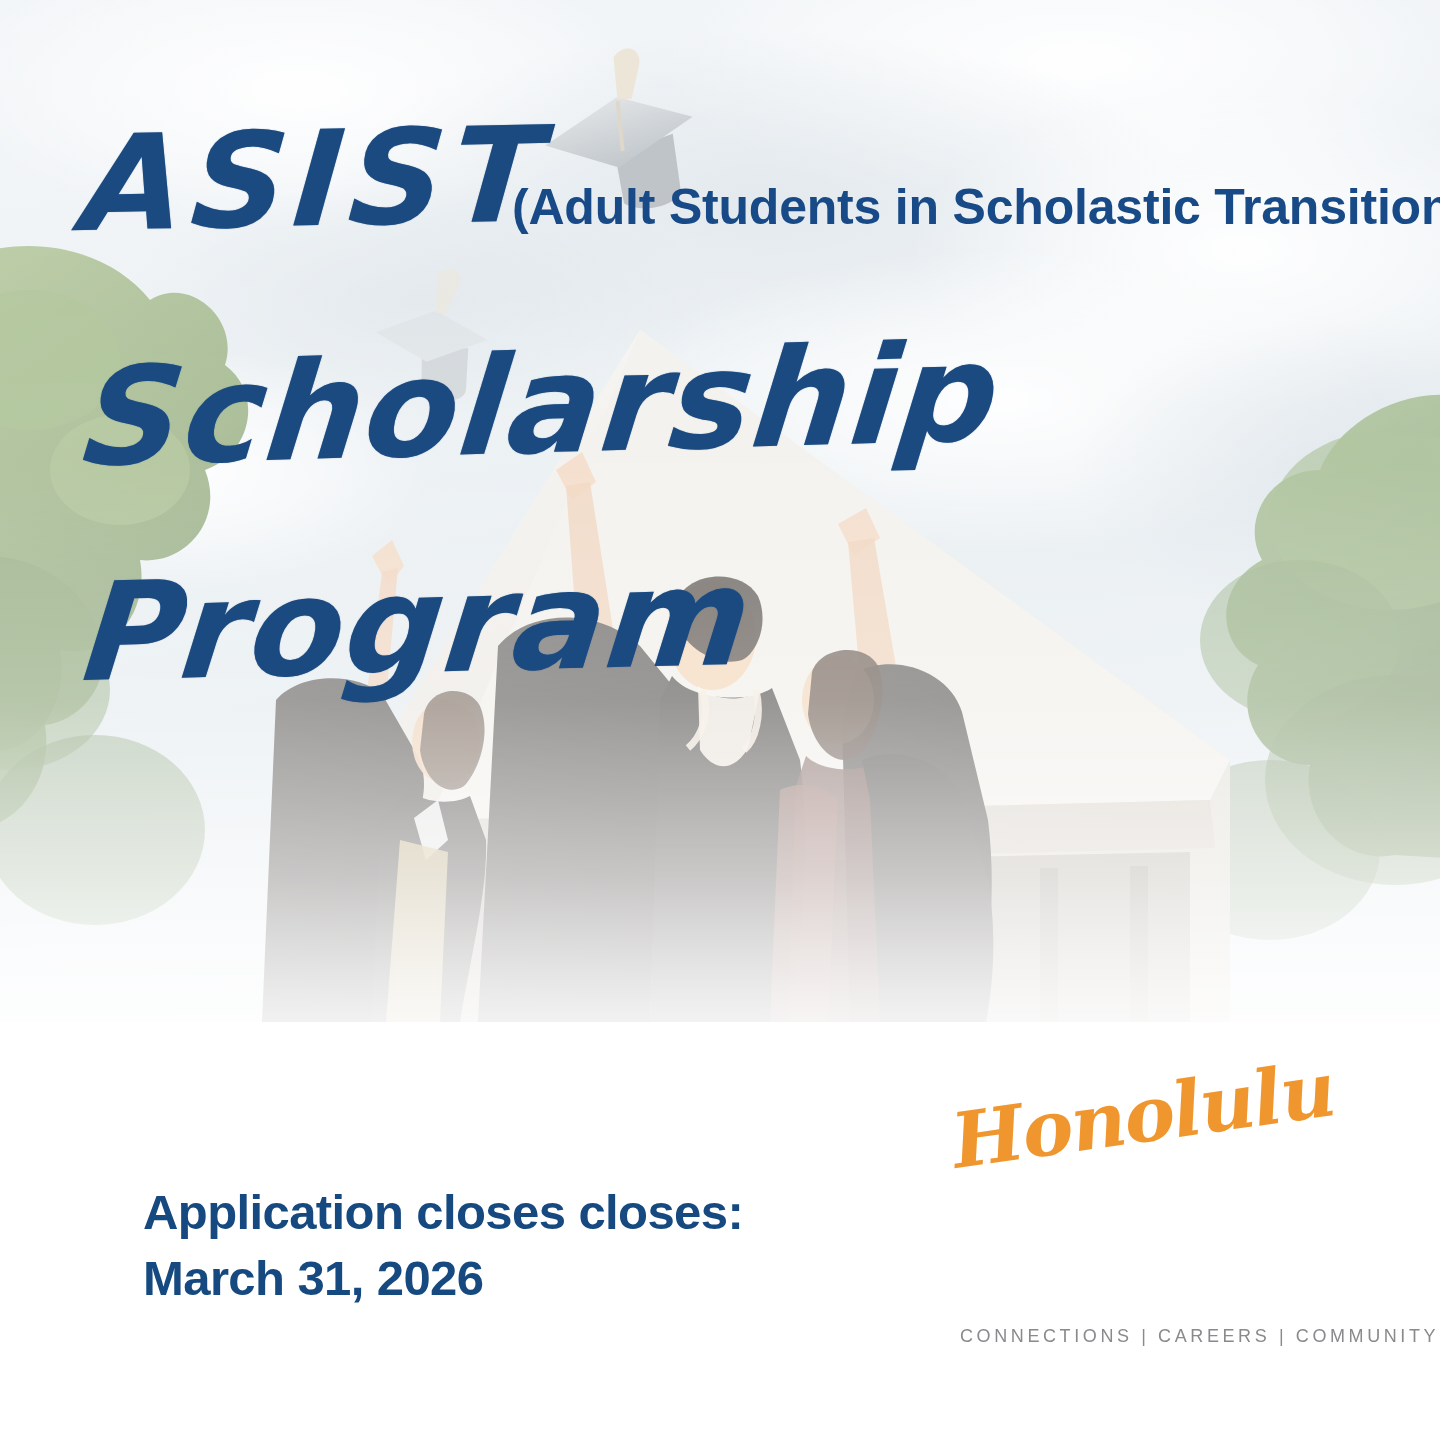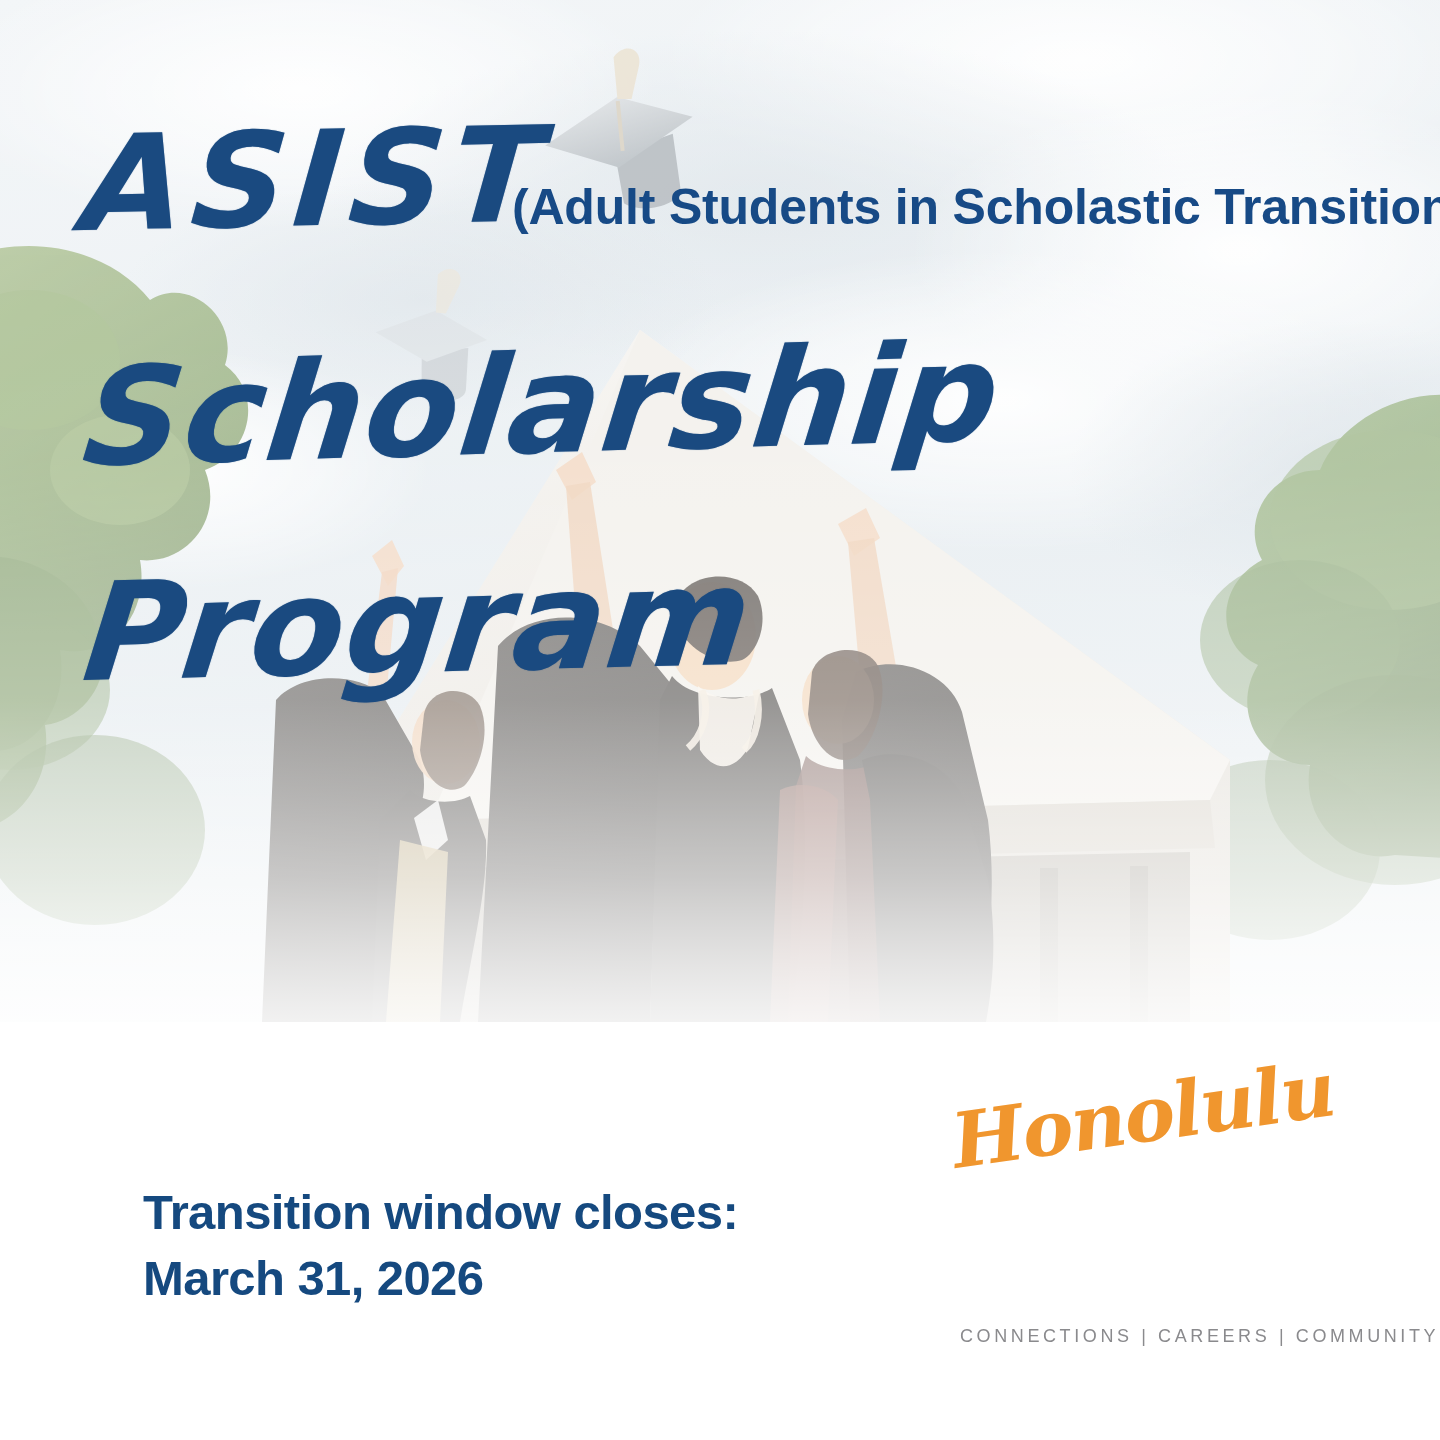--- a/index.html
+++ b/index.html
@@ -318,21 +318,21 @@
   <div class="headline">
     <div class="brush brush-asist">ASIST</div>
     <div class="subtitle">(Adult Students in Scholastic Transition)</div>
     <div class="brush brush-scholarship">Scholarship</div>
     <div class="brush brush-program">Program</div>
   </div>
 
   <div class="footer"></div>
 
   <div class="deadline">
-    <div>Transition window closes:</div>
+    <div>Application closes closes:</div>
     <div>March 31, 2026</div>
   </div>
 
   <div class="logo">
     <div class="logo-honolulu">Honolulu</div>
 
 
     <div class="logo-tagline">CONNECTIONS | CAREERS | COMMUNITY</div>
   </div>
 

